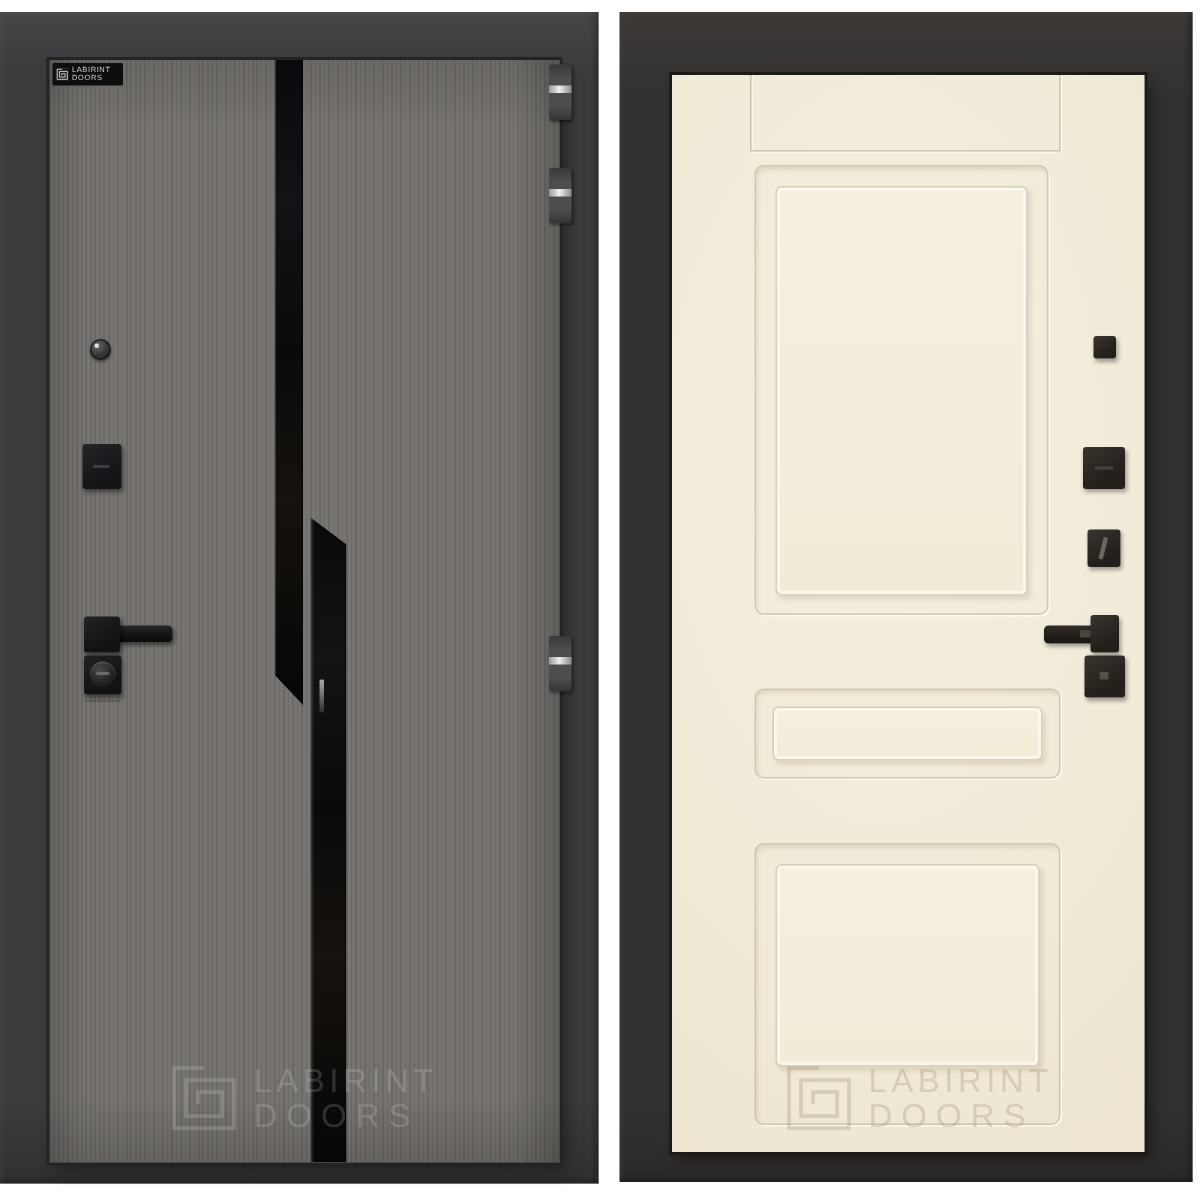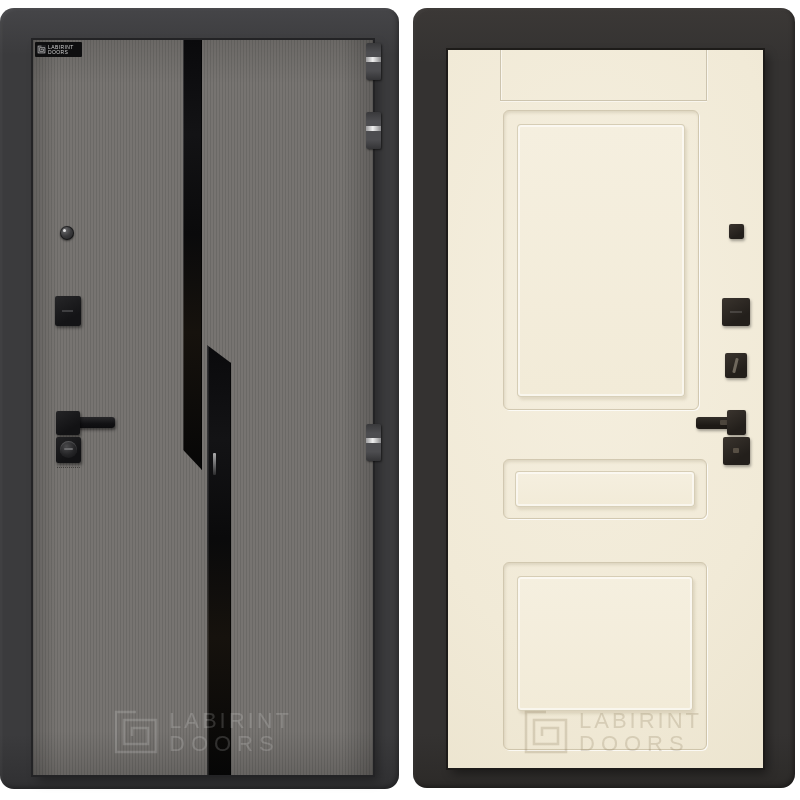--- a/index.html
+++ b/index.html
@@ -1,20 +1,20 @@
 <!DOCTYPE html>
 <html><head>
 <meta charset="utf-8">
 <style>
   html,body{margin:0;padding:0;}
   body{
     width:800px;height:800px;position:relative;background:#ffffff;
     font-family:"Liberation Sans", sans-serif;overflow:hidden;
   }
-  .tile{position:absolute;top:8px;border-radius:14px;}
+  .tile{position:absolute;top:8px;}
 
   
   .tile-left{
     left:0;width:399px;height:781px;background:#3b3b3d;
     background:linear-gradient(180deg,#454548 0%,#3b3b3d 6%,#3b3b3d 93%,#303032 100%);
     box-shadow:inset 2px 2px 3px rgba(255,255,255,0.05), inset -2px -2px 4px rgba(0,0,0,0.3);
   }
   .leaf-left{
     position:absolute;left:33px;top:32px;width:340px;height:735px;
     background:

